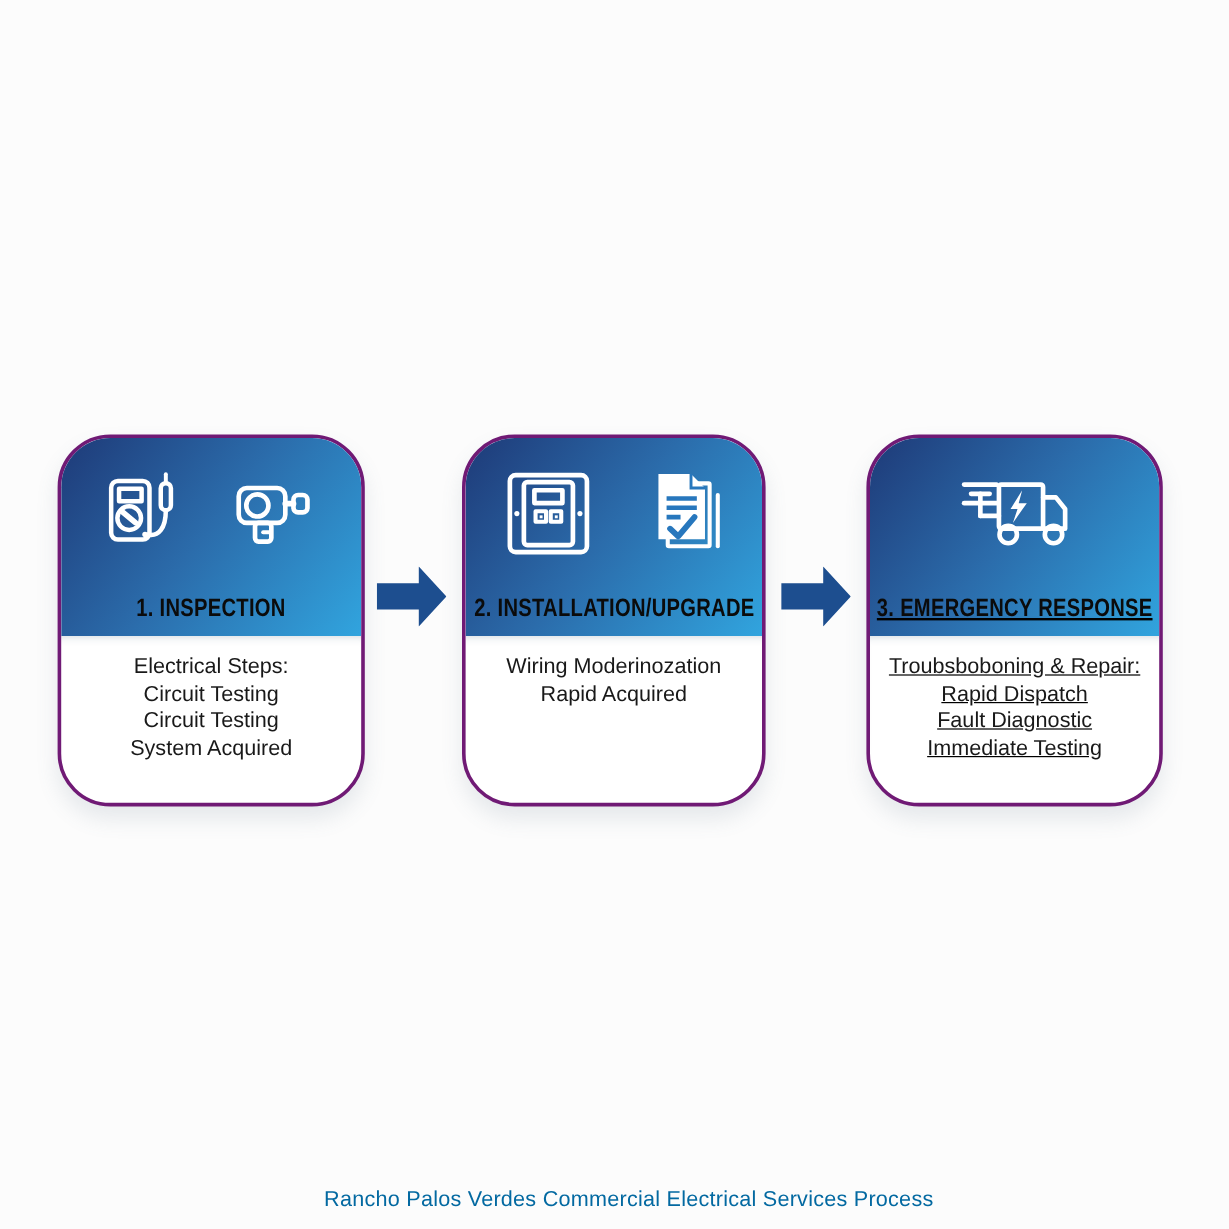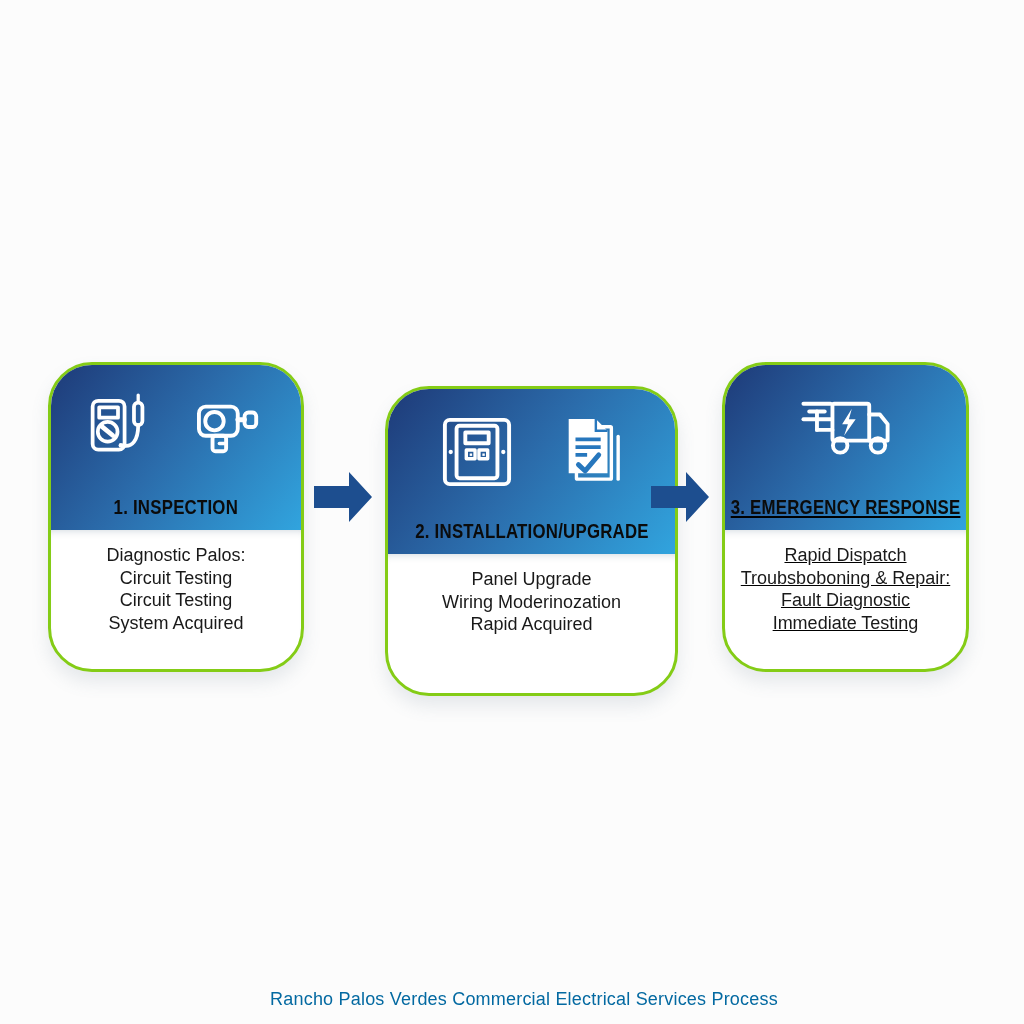--- a/index.html
+++ b/index.html
@@ -7,27 +7,27 @@
     width:1024px;height:1024px;
     background:#fcfcfc;
     font-family:"Liberation Sans", sans-serif;
     overflow:hidden;
   }
   .canvas{position:relative;width:1024px;height:1024px;background:#fcfcfc;}
   .step-card{
     position:absolute;top:362px;height:310px;
     box-sizing:border-box;
     background:#ffffff;
-    border:3px solid #84cc16;
+    border:3px solid #701a75;
     border-radius:44px;
     overflow:hidden;
     box-shadow:0 10px 18px rgba(90,110,135,.14);
   }
   .card-1{left:48px;width:256px;}
-  .card-2{left:385px;width:293px;margin-top:24px;}
+  .card-2{left:385px;width:253px;}
   .card-3{left:722px;width:247px;text-decoration:underline;}
   .card-header{
     height:165px;
     background:linear-gradient(128deg,#1e3a78 0%,#2b6cab 48%,#31a4de 100%);
     display:flex;flex-direction:column;align-items:center;
     padding-top:22px;box-sizing:border-box;
   }
   .icons-row{display:flex;align-items:center;justify-content:center;gap:46px;height:82px;}
   .step-title{
     margin-top:auto;margin-bottom:11px;
@@ -77,21 +77,21 @@
             <line x1="44" y1="25.5" x2="51" y2="25.5" stroke-width="5"></line>
             <rect x="51" y="18" width="12" height="15" rx="4"></rect>
             <rect x="18" y="42" width="14" height="16" rx="3"></rect>
             <line x1="25" y1="50" x2="31" y2="50" stroke-width="3.5"></line>
           </svg>
         </span>
       </div>
       <span class="step-title">1. INSPECTION</span>
     </div>
     <div class="card-body">
-      <div>Diagnostic Palos:</div>
+      <div>Electrical Steps:</div>
       <div>Circuit Testing</div>
       <div>Circuit Testing</div>
       <div>System Acquired</div>
     </div>
   </div>
 
   <div class="flow-arrow arrow-1">
     <svg width="58" height="50" viewBox="0 0 58 50">
       <polygon points="0,14 35,14 35,0 58,25 35,50 35,36 0,36" fill="#1d4e8f"></polygon>
     </svg>
@@ -122,21 +122,20 @@
             <line x1="17" y1="25" x2="43" y2="25" stroke="#2777bd" stroke-width="4"></line>
             <line x1="17" y1="33" x2="43" y2="33" stroke="#2777bd" stroke-width="4"></line>
             <line x1="17" y1="41" x2="29" y2="41" stroke="#2777bd" stroke-width="4"></line>
             <polyline points="20,51 27,57.5 41,41" stroke="#2777bd" stroke-width="5" fill="none" stroke-linecap="round" stroke-linejoin="round"></polyline>
           </svg>
         </span>
       </div>
       <span class="step-title">2. INSTALLATION/UPGRADE</span>
     </div>
     <div class="card-body">
-      <div>Panel Upgrade</div>
       <div>Wiring Moderinozation</div>
       <div>Rapid Acquired</div>
     </div>
   </div>
 
   <div class="flow-arrow arrow-2">
     <svg width="58" height="50" viewBox="0 0 58 50">
       <polygon points="0,14 35,14 35,0 58,25 35,50 35,36 0,36" fill="#1d4e8f"></polygon>
     </svg>
   </div>
@@ -156,22 +155,22 @@
             <path d="M76 17 H87 L95 27 V44 H76"></path>
             <circle cx="46" cy="49" r="7.5"></circle>
             <circle cx="85" cy="49" r="7.5"></circle>
             <polygon points="58,11 48,27 54,27 50,39 62,22 55,22" fill="#ffffff" stroke="none"></polygon>
           </svg>
         </span>
       </div>
       <span class="step-title">3. EMERGENCY RESPONSE</span>
     </div>
     <div class="card-body">
+      <div>Troubsboboning &amp; Repair:</div>
       <div>Rapid Dispatch</div>
-      <div>Troubsboboning &amp; Repair:</div>
       <div>Fault Diagnostic</div>
       <div>Immediate Testing</div>
     </div>
   </div>
 
   <div class="caption">Rancho Palos Verdes Commercial Electrical Services Process</div>
 
 </div>
 
 </body></html>

